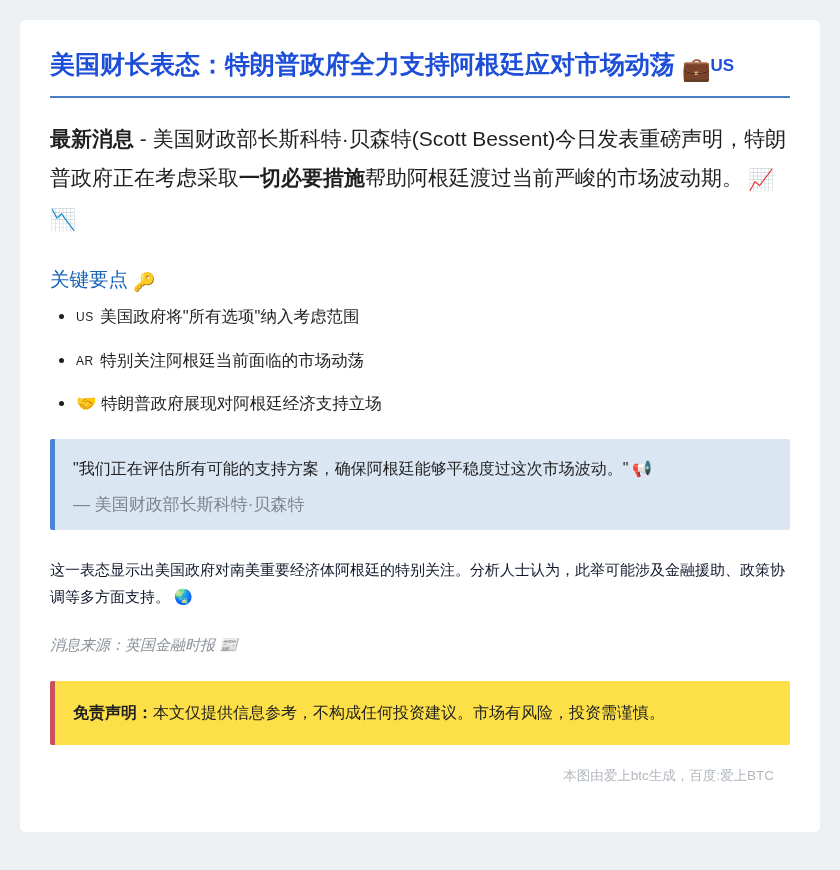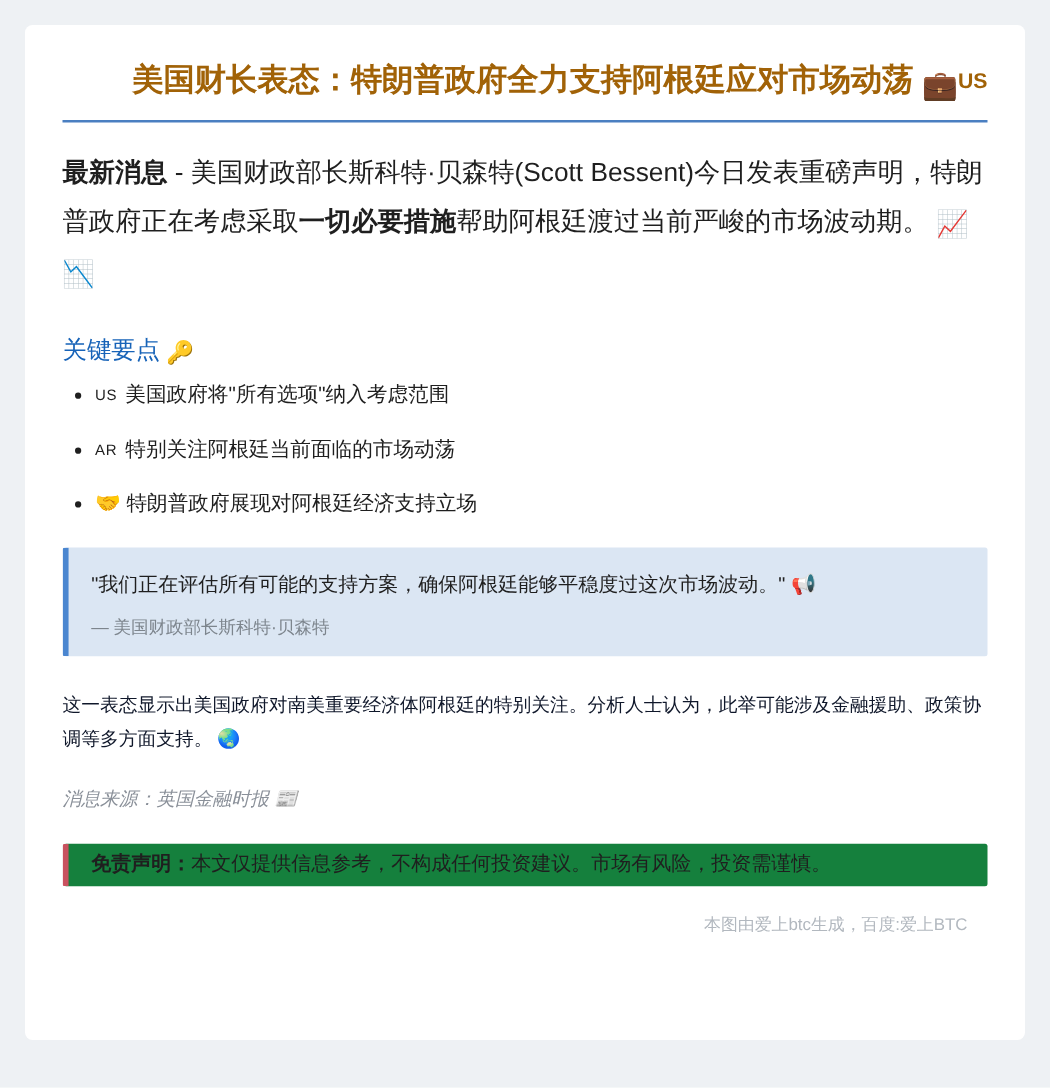--- a/index.html
+++ b/index.html
@@ -21,25 +21,24 @@
     background: #ffffff;
     border-radius: 6px;
     box-sizing: border-box;
     padding: 28px 30px 18px 30px;
     width: 800px;
     min-height: 812px;
   }
   .headline {
     font-size: 25px;
     font-weight: bold;
-    color: #a16207;
+    color: #1d4ed8;
     line-height: 1.35;
     letter-spacing: 0px;
     margin: 0 0 6px 0;
-    text-align: right;
   }
   .headline .flag {
     display: inline-block;
     vertical-align: -4px;
   }
   .flag-emoji {
     font-size: 23px;
   }
   .us-tag {
     font-size: 17px;
@@ -89,40 +88,40 @@
     margin: 0 0 26px 0;
     border-radius: 2px;
   }
   .quote-text {
     font-size: 16px;
     color: #1f1f1f;
     line-height: 1.7;
     margin: 0 0 10px 0;
   }
   .quote-attrib {
-    font-size: 14px;
+    font-size: 17px;
     color: #7d858d;
     margin: 0;
   }
   .analysis {
     font-size: 15px;
     color: #0f172a;
     line-height: 1.85;
     margin: 0 0 24px 0;
   }
   .source {
     font-size: 15px;
     font-style: italic;
     color: #8a9099;
     margin: 0 0 26px 0;
   }
   .disclaimer {
-    background: #15803d;
+    background: #fde047;
     border-left: 5px solid #c9525f;
-    padding: 4px 18px;
+    padding: 19px 18px;
     border-radius: 2px;
     margin: 0 0 22px 0;
   }
   .disclaimer-text {
     font-size: 16px;
     color: #1f1f1f;
     line-height: 1.6;
     margin: 0;
   }
   .disclaimer-text b { font-weight: bold; }

